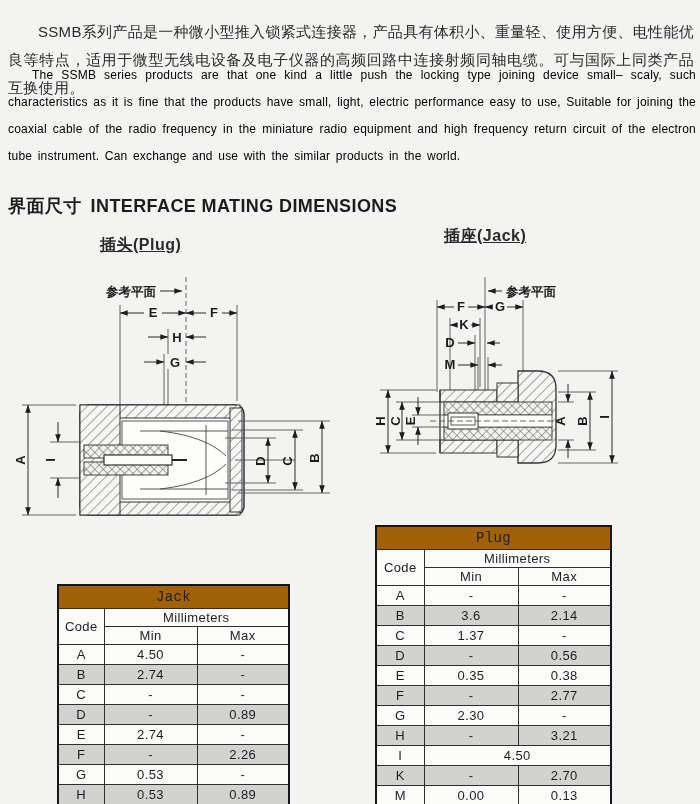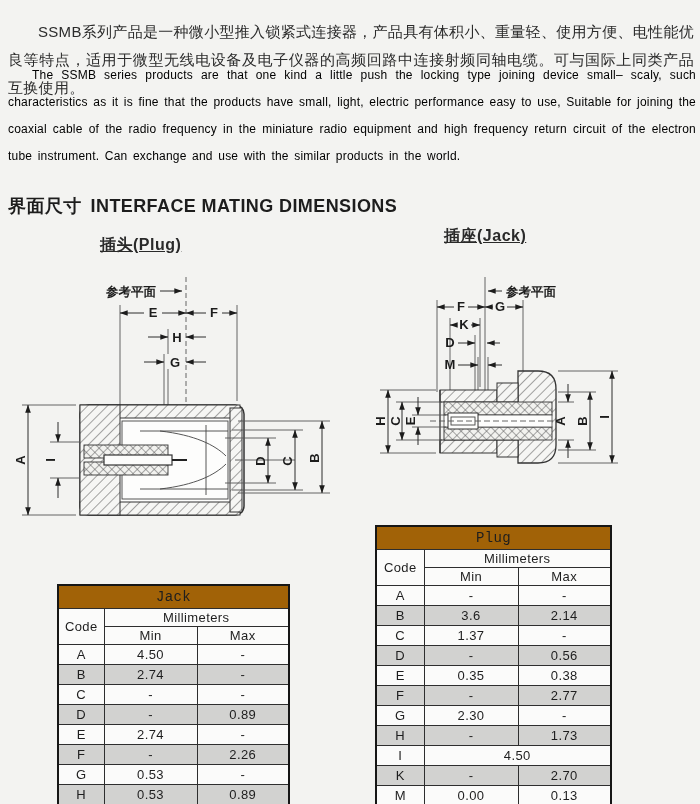--- a/index.html
+++ b/index.html
@@ -398,21 +398,21 @@
         <td>2.77</td>
       </tr>
   <tr class="t-row">
         <td>G</td>
         <td>2.30</td>
         <td>-</td>
       </tr>
   <tr class="t-row alt">
         <td>H</td>
         <td>-</td>
-        <td>1.73</td>
+        <td>3.21</td>
       </tr>
   <tr class="t-row">
         <td>I</td>
         <td colspan="2">4.50</td>
       </tr>
   <tr class="t-row alt">
         <td>K</td>
         <td>-</td>
         <td>2.70</td>
       </tr>

